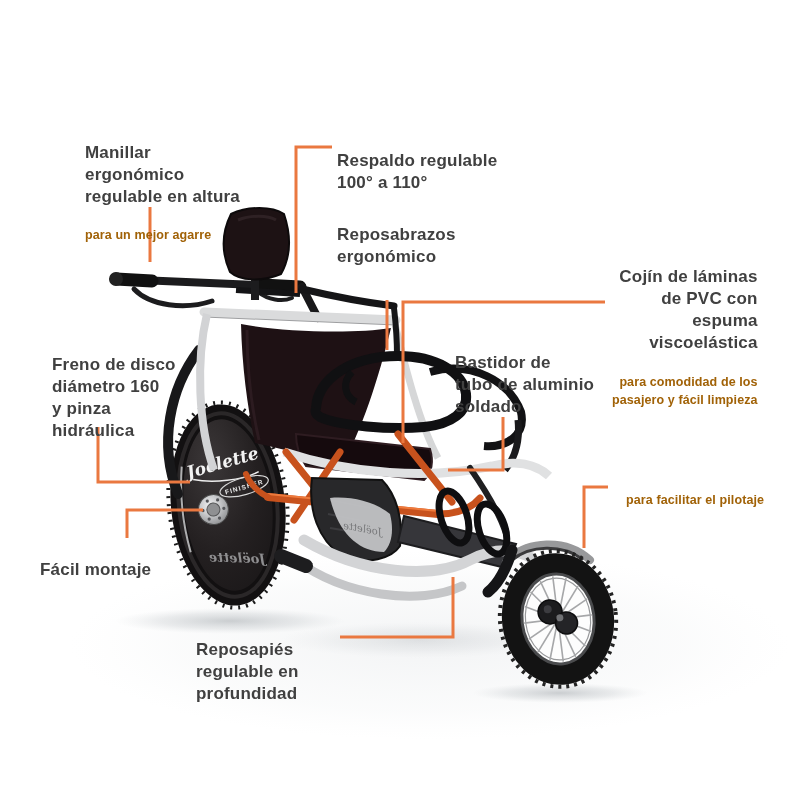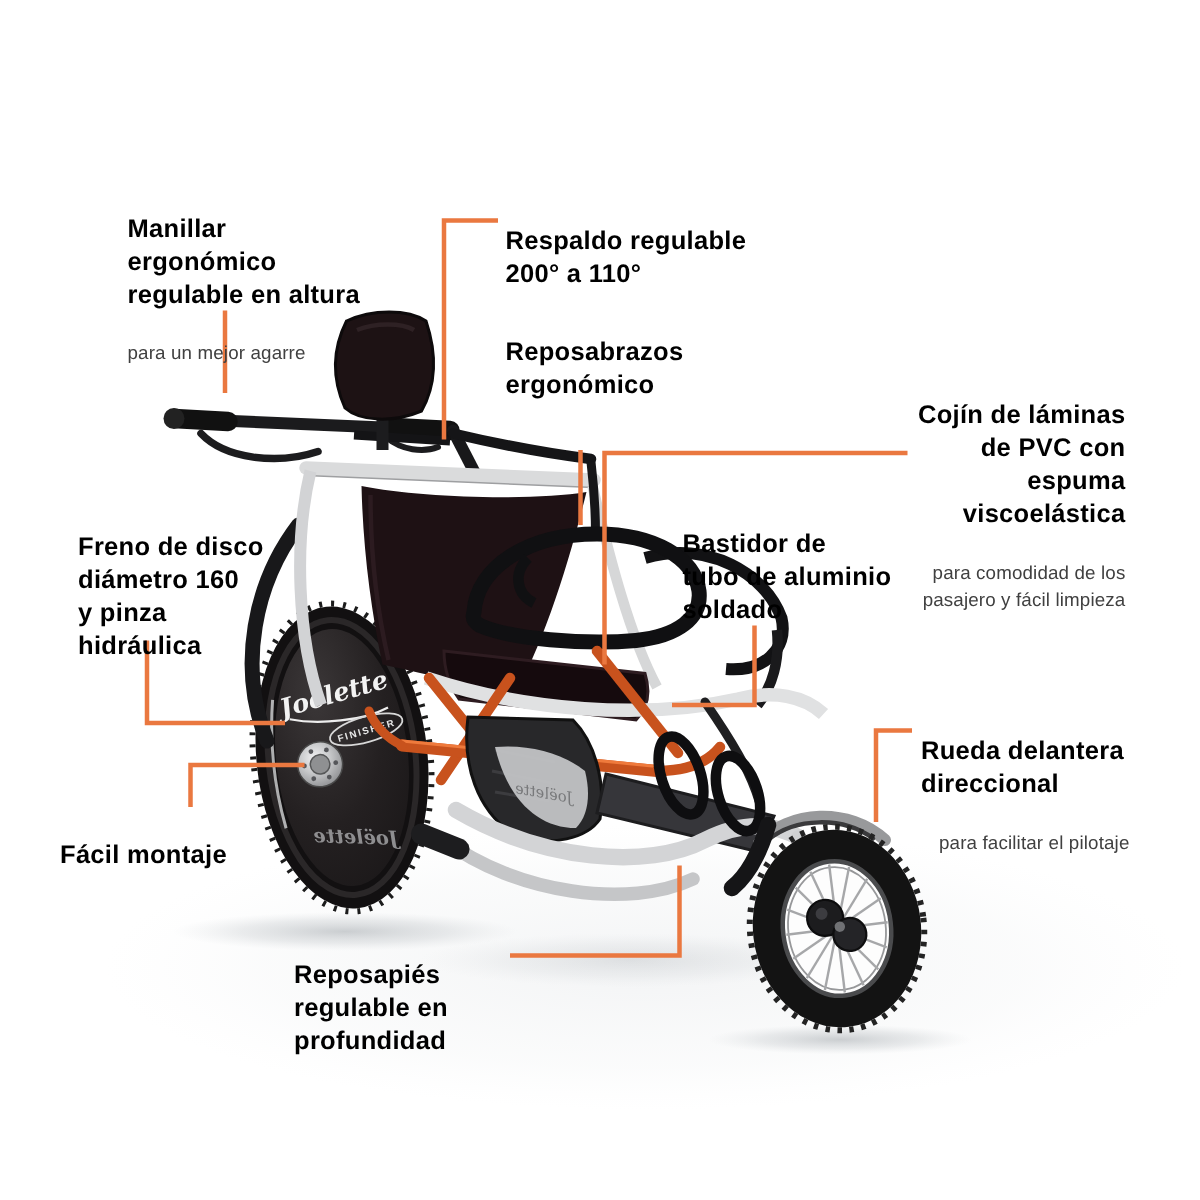--- a/index.html
+++ b/index.html
@@ -3,24 +3,24 @@
 <meta charset="utf-8">
 <style>
   html,body{margin:0;padding:0;background:#ffffff;}
   .canvas{
     position:relative;width:800px;height:800px;background:#ffffff;overflow:hidden;
     font-family:"Liberation Sans","DejaVu Sans",sans-serif;
   }
   .art{position:absolute;left:0;top:0;width:800px;height:800px;}
   .annotation{position:absolute;white-space:pre-line;}
   .annotation .title{
-    color:#000000;font-weight:700;font-size:17px;line-height:22px;letter-spacing:.2px;
+    color:#404040;font-weight:700;font-size:17px;line-height:22px;letter-spacing:.2px;
   }
   .annotation .sub{
-    color:#404040;font-weight:400;font-size:12.5px;line-height:18px;margin-top:4px;letter-spacing:.1px;
+    color:#a16207;font-weight:700;font-size:12.5px;line-height:18px;margin-top:4px;letter-spacing:.1px;
   }
   .leaders polyline{fill:none;stroke:#ea7840;stroke-width:3;}
 </style>
 </head>
 <body>
 
 <div class="canvas">
 
   <svg class="art" viewBox="0 0 800 800">
     <defs>
@@ -204,21 +204,21 @@
 
   <div class="annotation" style="left:85px;top:124px;">
     <div class="title">Manillar
 ergonómico
 regulable en altura</div>
     <div class="sub" style="margin-top:0;">para un mejor agarre</div>
   </div>
 
   <div class="annotation" style="left:337px;top:132px;">
     <div class="title">Respaldo regulable
-200° a 110°</div>
+100° a 110°</div>
   </div>
 
   <div class="annotation" style="left:337px;top:206px;">
     <div class="title">Reposabrazos
 ergonómico</div>
   </div>
 
   <div class="annotation" style="left:612px;top:248px;text-align:right;">
     <div class="title">Cojín de láminas
 de PVC con
@@ -239,22 +239,20 @@
 diámetro 160
 y pinza
 hidráulica</div>
   </div>
 
   <div class="annotation" style="left:40px;top:541px;">
     <div class="title">Fácil montaje</div>
   </div>
 
   <div class="annotation" style="left:614px;top:472px;">
-    <div class="title">Rueda delantera
-direccional</div>
     <div class="sub" style="margin-top:1px;padding-left:12px;">para facilitar el pilotaje</div>
   </div>
 
   <div class="annotation" style="left:196px;top:621px;">
     <div class="title">Reposapiés
 regulable en
 profundidad</div>
   </div>
 
 </div>

